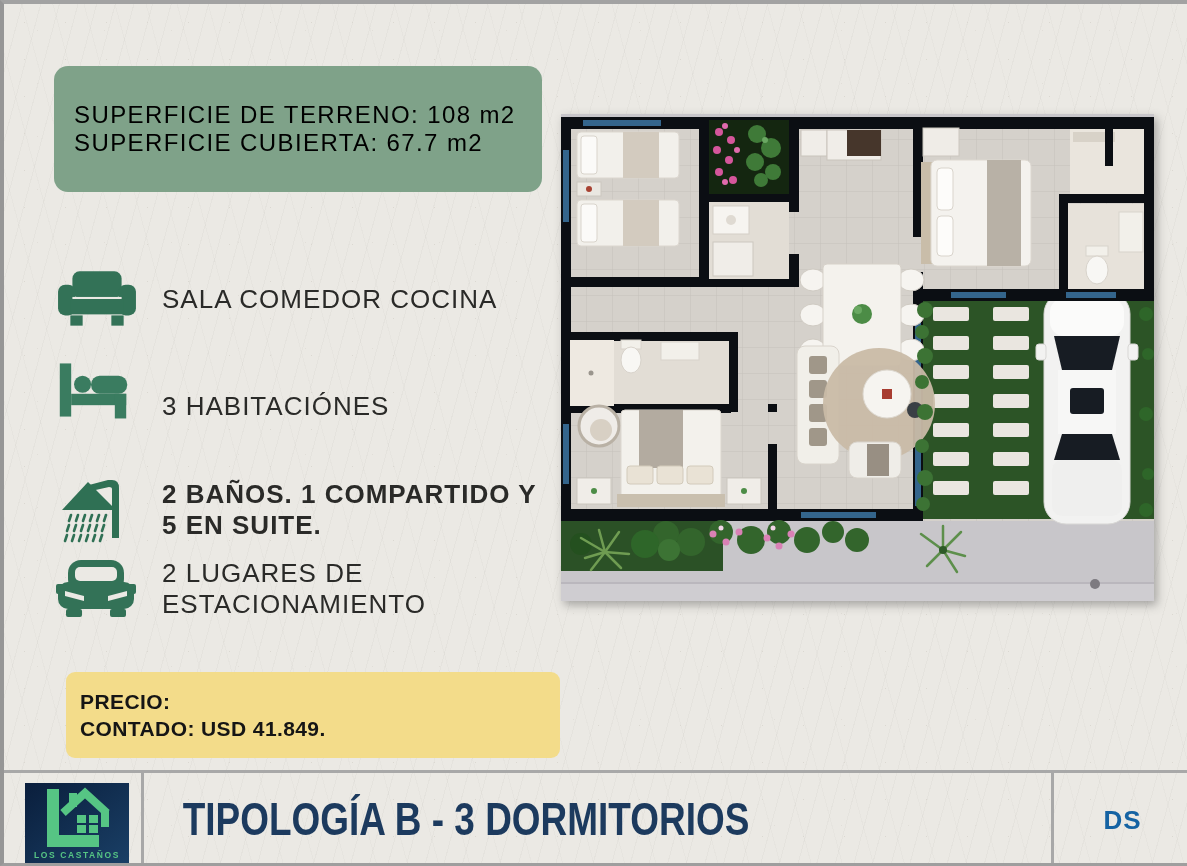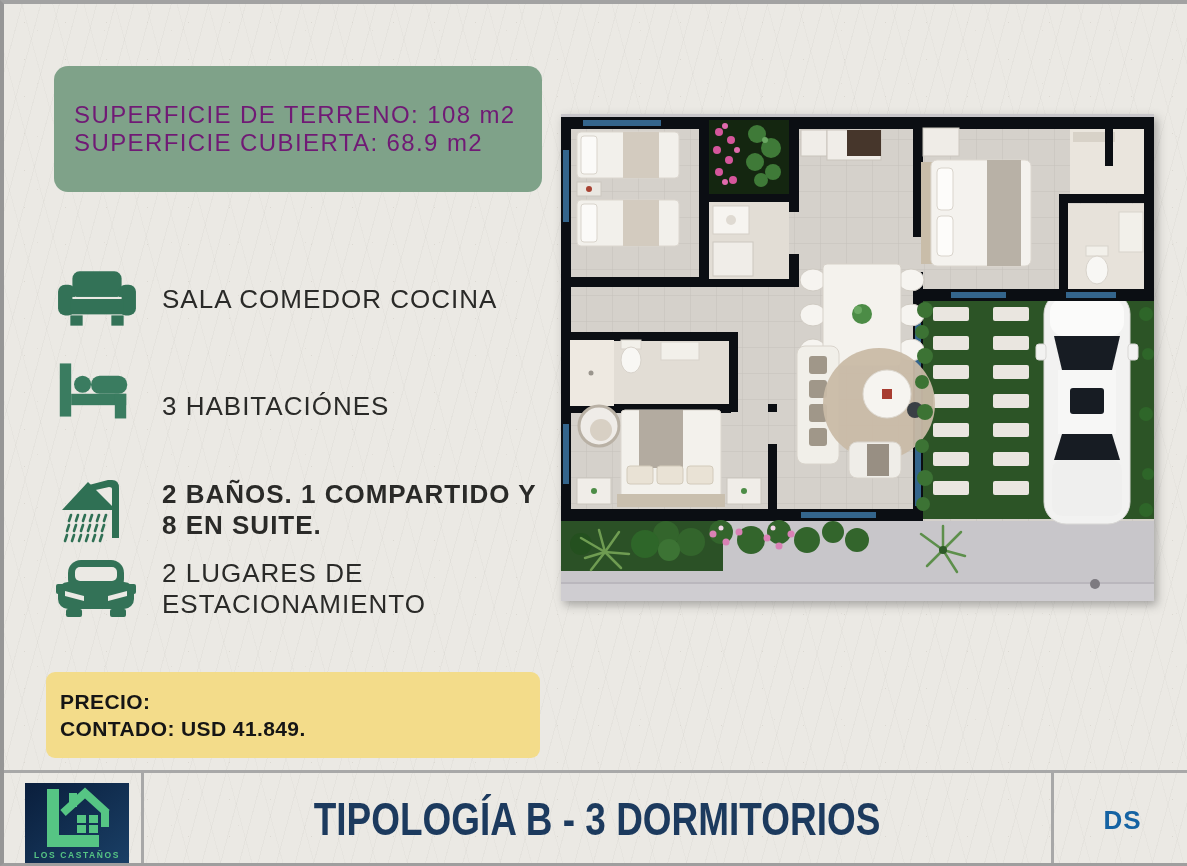--- a/index.html
+++ b/index.html
@@ -17,41 +17,41 @@
     border-top:4px solid #a2a2a2;
     border-left:4px solid #969696;
     border-bottom:3px solid #9e9e9e;
     box-sizing:border-box;
     font-family:"Liberation Sans", sans-serif;
   }
   
   .info-box{
     position:absolute;left:50px;top:62px;width:488px;height:126px;
     background:#7fa289;border-radius:14px;
-    color:#701a75;font-size:24px;letter-spacing:1.4px;
+    color:#000000;font-size:24px;letter-spacing:1.4px;
     display:flex;flex-direction:column;justify-content:center;
     padding-left:20px;box-sizing:border-box;
   }
   .info-box .line{white-space:nowrap;}
   
   .feature{
     position:absolute;left:52px;width:530px;
     display:flex;align-items:center;
   }
   .feature .ic{width:88px;flex:0 0 88px;display:flex;align-items:center;justify-content:flex-start;}
   .feature .txt{
     margin-left:18px;font-size:26px;letter-spacing:1px;color:#2a2a28;line-height:31px;
   }
   .f1{top:262px;height:66px;}
   .f2{top:352px;height:66px;align-items:flex-end;}
   .f3{top:464px;height:84px;font-weight:bold;}
   .f4{top:552px;height:66px;}
   
   .price-box{
-    position:absolute;left:42px;top:668px;width:494px;height:86px;
+    position:absolute;left:62px;top:668px;width:494px;height:86px;
     background:#f3dc8a;border-radius:9px;
     display:flex;flex-direction:column;justify-content:center;
     padding-left:14px;box-sizing:border-box;gap:3px;
     color:#151515;font-weight:bold;font-size:21px;letter-spacing:.4px;
   }
   
   .floorplan{
     position:absolute;left:557px;top:110px;width:593px;height:487px;
     box-shadow:3px 4px 9px rgba(80,80,80,.45);
     background:#c8c6ca;
@@ -65,40 +65,40 @@
   .logo{
     position:absolute;left:21px;top:779px;width:104px;height:84px;
   }
   .logo svg{display:block;}
   .logo .logo-text{
     position:absolute;left:0;right:0;bottom:7px;text-align:center;
     color:#56c584;font-size:8.5px;font-weight:bold;letter-spacing:1.6px;
   }
   .footer-title{
     position:absolute;left:140px;top:769px;width:907px;height:94px;
-    display:flex;align-items:center;justify-content:center;
+    display:flex;align-items:center;
   }
   .footer-title span{
     color:#1c3a5e;font-weight:bold;font-size:42px;letter-spacing:0px;
     transform:scale(0.88,1.08);white-space:nowrap;
   }
   .footer-badge{
     position:absolute;left:1050px;top:769px;width:137px;height:94px;
     display:flex;align-items:center;justify-content:center;
     color:#1563a3;font-weight:bold;font-size:26px;letter-spacing:1px;
   }
 </style>
 </head>
 <body>
 
 <div class="page">
 
   <div class="info-box">
     <div class="line">SUPERFICIE DE TERRENO: 108 m2</div>
-    <div class="line">SUPERFICIE CUBIERTA: 68.9 m2</div>
+    <div class="line">SUPERFICIE CUBIERTA: 67.7 m2</div>
   </div>
 
   <div class="feature f1">
     <div class="ic">
       <svg width="82" height="60" viewBox="0 0 80 58" fill="#337257">
         <rect x="16" y="2" width="48" height="26" rx="7"></rect>
         <rect x="2" y="15" width="17" height="30" rx="7"></rect>
         <rect x="61" y="15" width="17" height="30" rx="7"></rect>
         <rect x="14" y="29" width="52" height="15"></rect>
         <rect x="16" y="27" width="48" height="2" fill="#ebe9e4"></rect>
@@ -148,21 +148,21 @@
             <line x1="16" y1="69" x2="18" y2="63"></line>
           <line x1="23" y1="69" x2="25" y2="63"></line>
             <line x1="30" y1="69" x2="32" y2="63"></line>
           <line x1="37" y1="69" x2="39" y2="63"></line>
             <line x1="44" y1="69" x2="46" y2="63"></line>
         </g>
       </svg>
     </div>
     <div class="txt">
       <div>2 BAÑOS. 1 COMPARTIDO Y</div>
-      <div>8 EN SUITE.</div>
+      <div>5 EN SUITE.</div>
     </div>
   </div>
 
   <div class="feature f4">
     <div class="ic">
       <svg width="80" height="62" viewBox="0 0 80 62" fill="#337257">
         <rect x="12" y="2" width="56" height="32" rx="13"></rect>
         <rect x="19" y="9" width="42" height="14" rx="5" fill="#ebe9e4"></rect>
         <rect x="2" y="24" width="76" height="27" rx="10"></rect>
         <rect x="0" y="26" width="8" height="10" rx="2"></rect>

